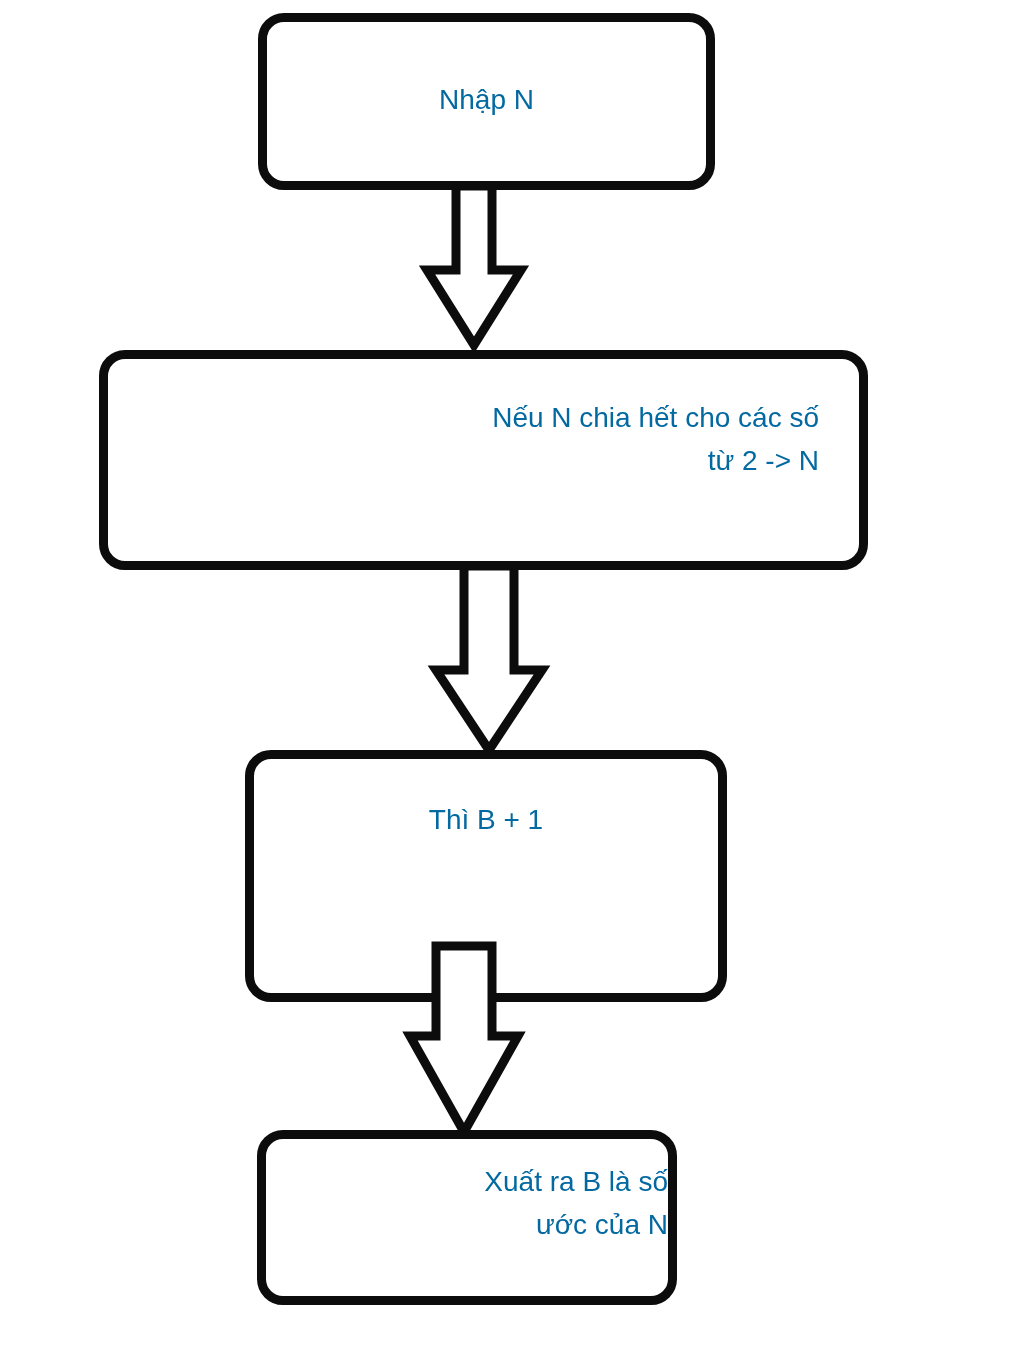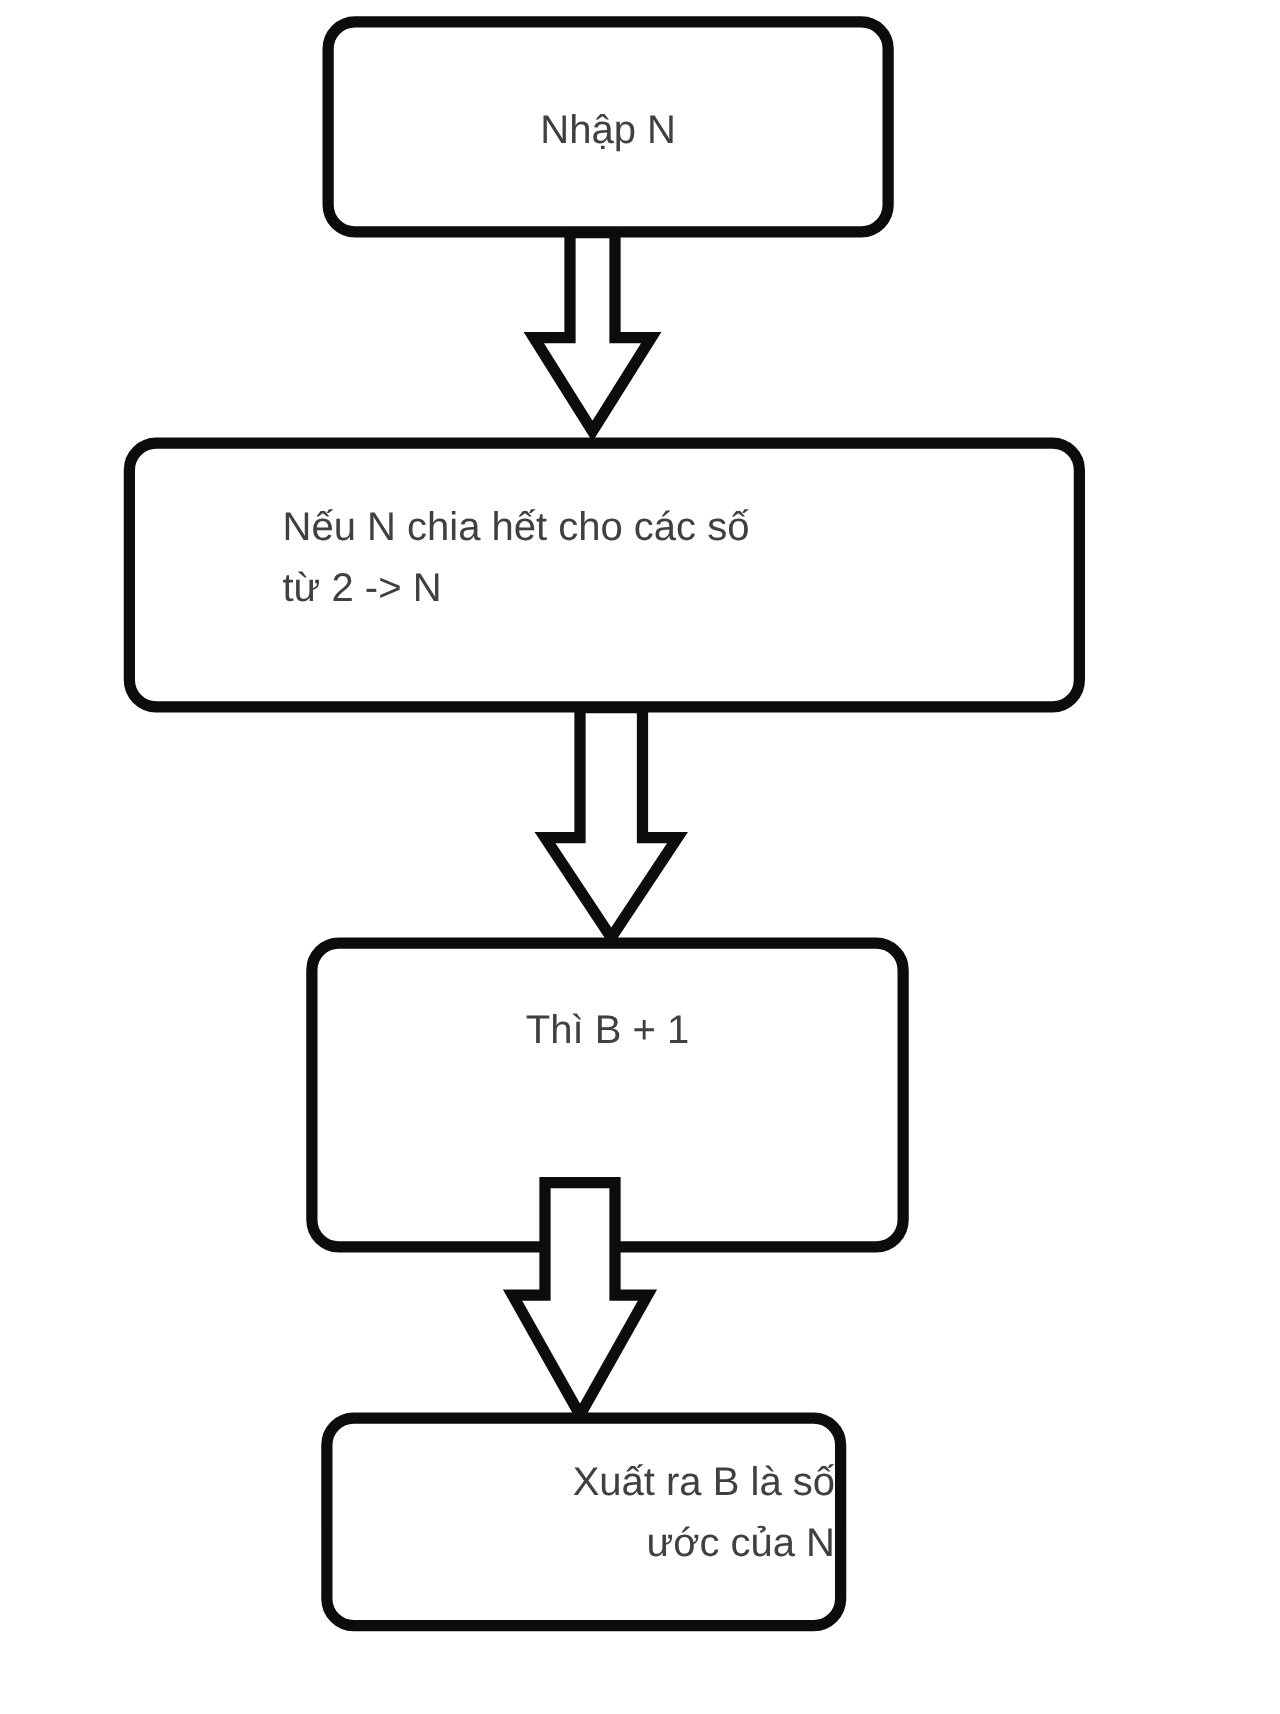--- a/index.html
+++ b/index.html
@@ -21,22 +21,22 @@
     position: absolute;
     box-sizing: border-box;
     background: #ffffff;
     border: 9px solid #0c0c0c;
     border-radius: 26px;
   }
   .node .txt {
     position: absolute;
     left: 0;
     right: 0;
-    color: #404040;
-    font-size: 32px;
+    color: #0369a1;
+    font-size: 28px;
     line-height: 1.52;
     letter-spacing: 0px;
     white-space: pre-line;
   }
   
   #node-input {
     left: 258px;
     top: 13px;
     width: 457px;
     height: 177px;
@@ -47,21 +47,21 @@
   }
   
   #node-condition {
     left: 99px;
     top: 350px;
     width: 769px;
     height: 220px;
   }
   #node-condition .txt {
     top: 38px;
-    text-align: left;
+    text-align: right;
     padding-left: 118px;
     padding-right: 40px;
   }
   
   #node-increment {
     left: 245px;
     top: 750px;
     width: 482px;
     height: 252px;
   }

